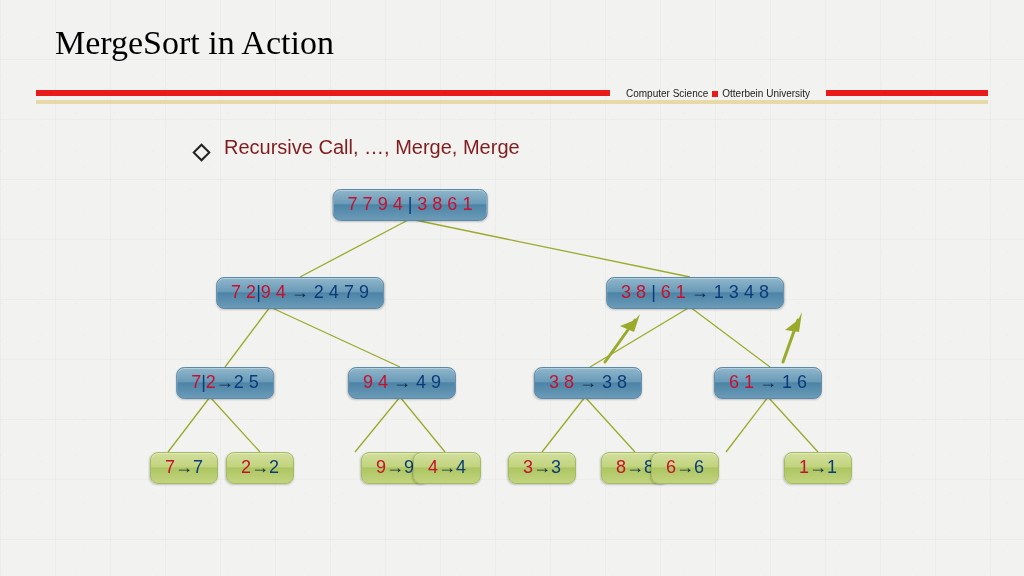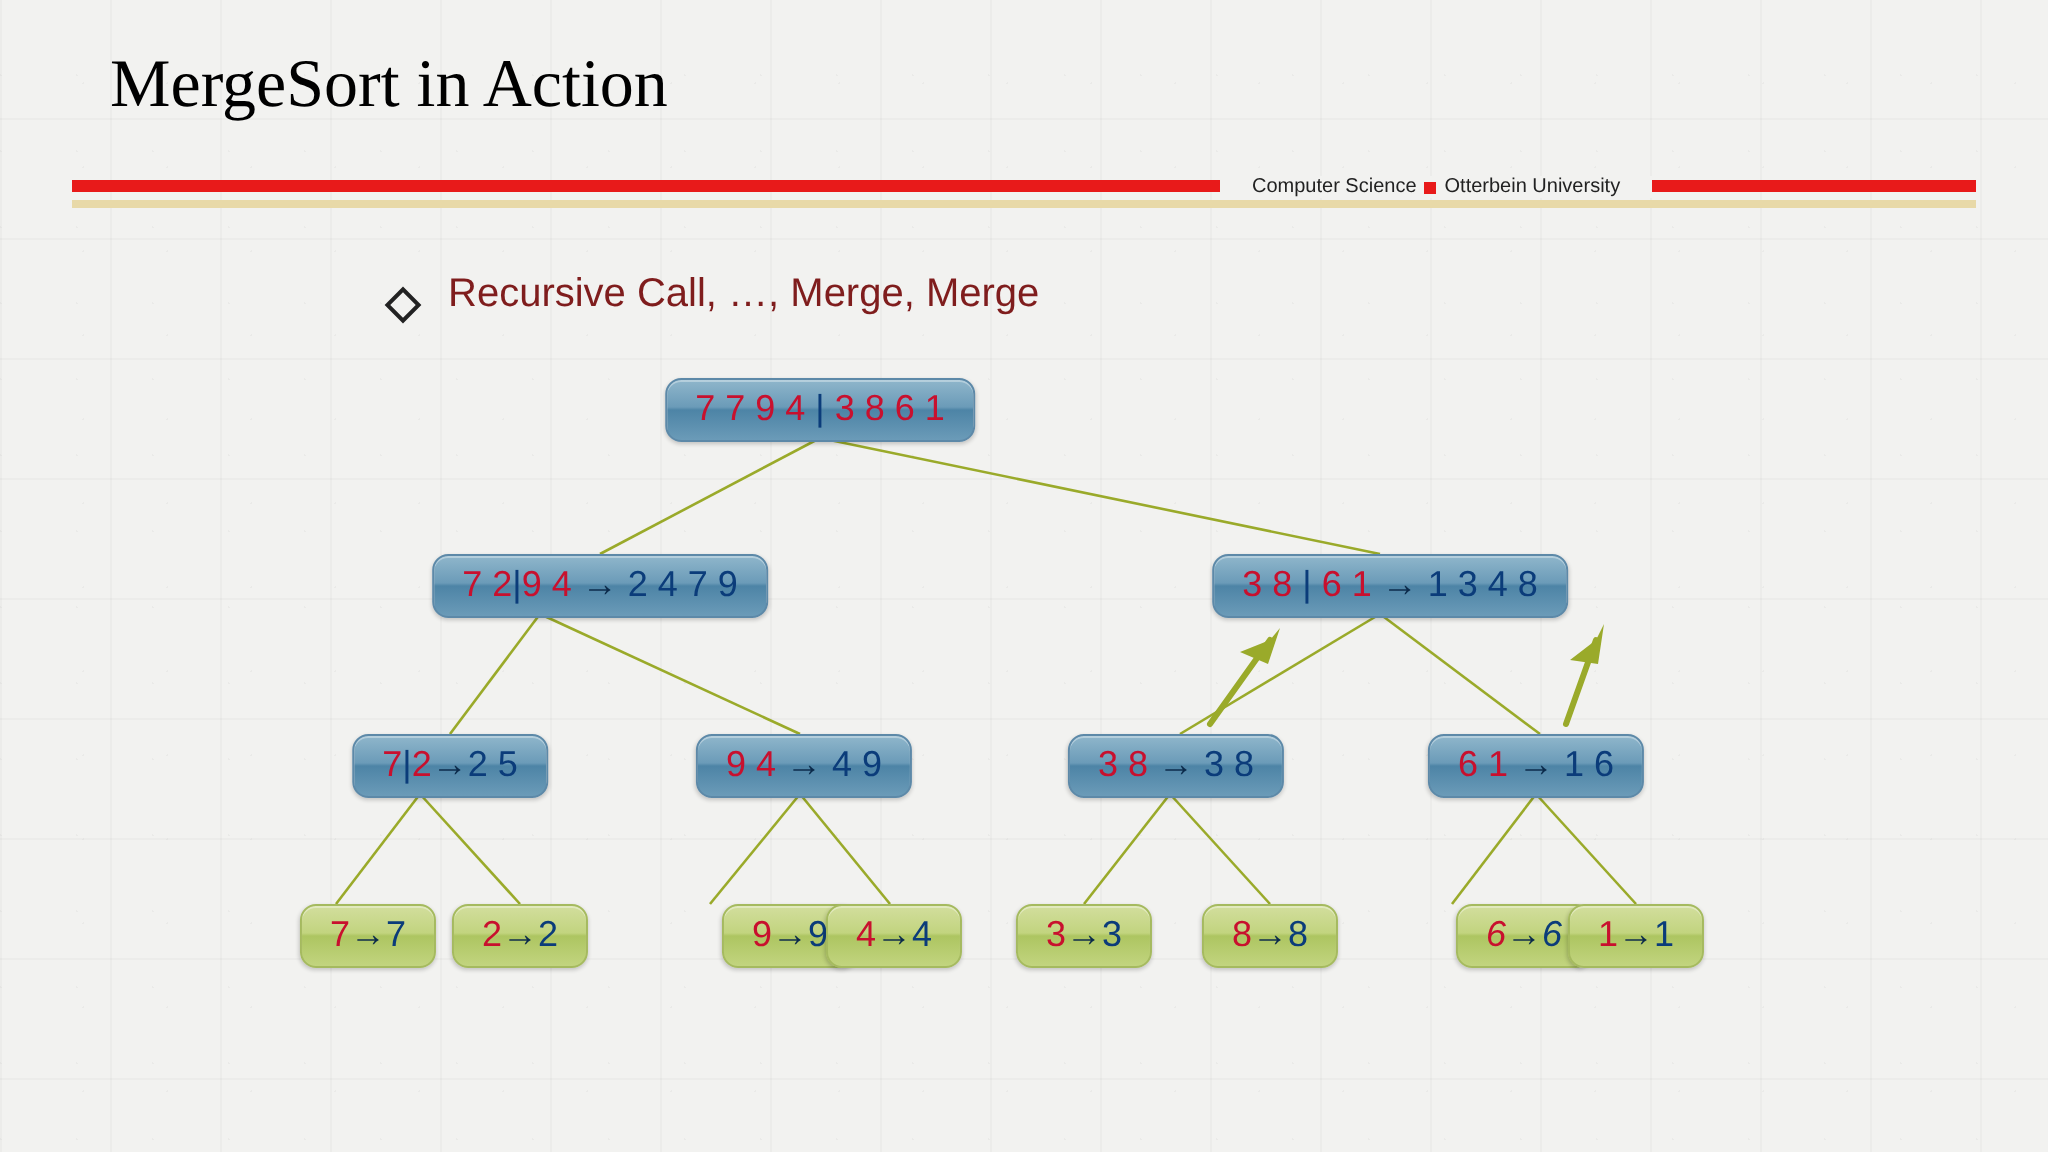--- a/index.html
+++ b/index.html
@@ -146,14 +146,14 @@
 <div class="node blue" style="left:768px; top:367px;">
   <span class="r">6 1</span><span class="k"> → </span><span class="b">1 6</span>
 </div>
 
 <div class="node green" style="left:168px; top:452px;margin-left:16px;"><span class="r">7</span><span class="k">→</span><span class="b">7</span></div>
 <div class="node green" style="left:260px; top:452px;"><span class="r">2</span><span class="k">→</span><span class="b">2</span></div>
 <div class="node green" style="left:355px; top:452px;margin-left:40px;"><span class="r">9</span><span class="k">→</span><span class="b">9</span></div>
 <div class="node green" style="left:447px; top:452px;"><span class="r">4</span><span class="k">→</span><span class="b">4</span></div>
 <div class="node green" style="left:542px; top:452px;"><span class="r">3</span><span class="k">→</span><span class="b">3</span></div>
 <div class="node green" style="left:635px; top:452px;"><span class="r">8</span><span class="k">→</span><span class="b">8</span></div>
-<div class="node green" style="left:762px; top:452px;font-style:italic;"><span class="r">6</span><span class="k">→</span><span class="b">6</span></div>
+<div class="node green" style="left:685px; top:452px;"><span class="r">6</span><span class="k">→</span><span class="b">6</span></div>
 <div class="node green" style="left:818px; top:452px;"><span class="r">1</span><span class="k">→</span><span class="b">1</span></div>
 
 </body></html>

